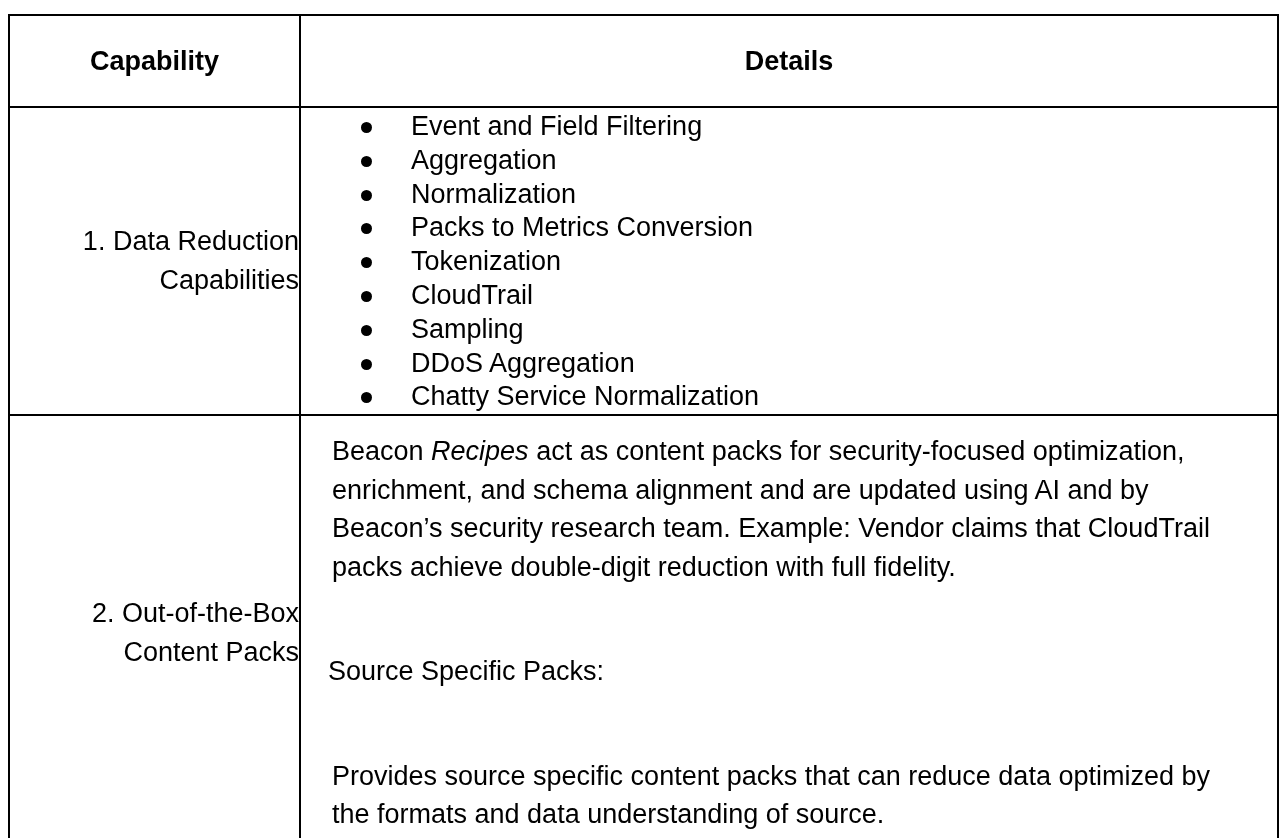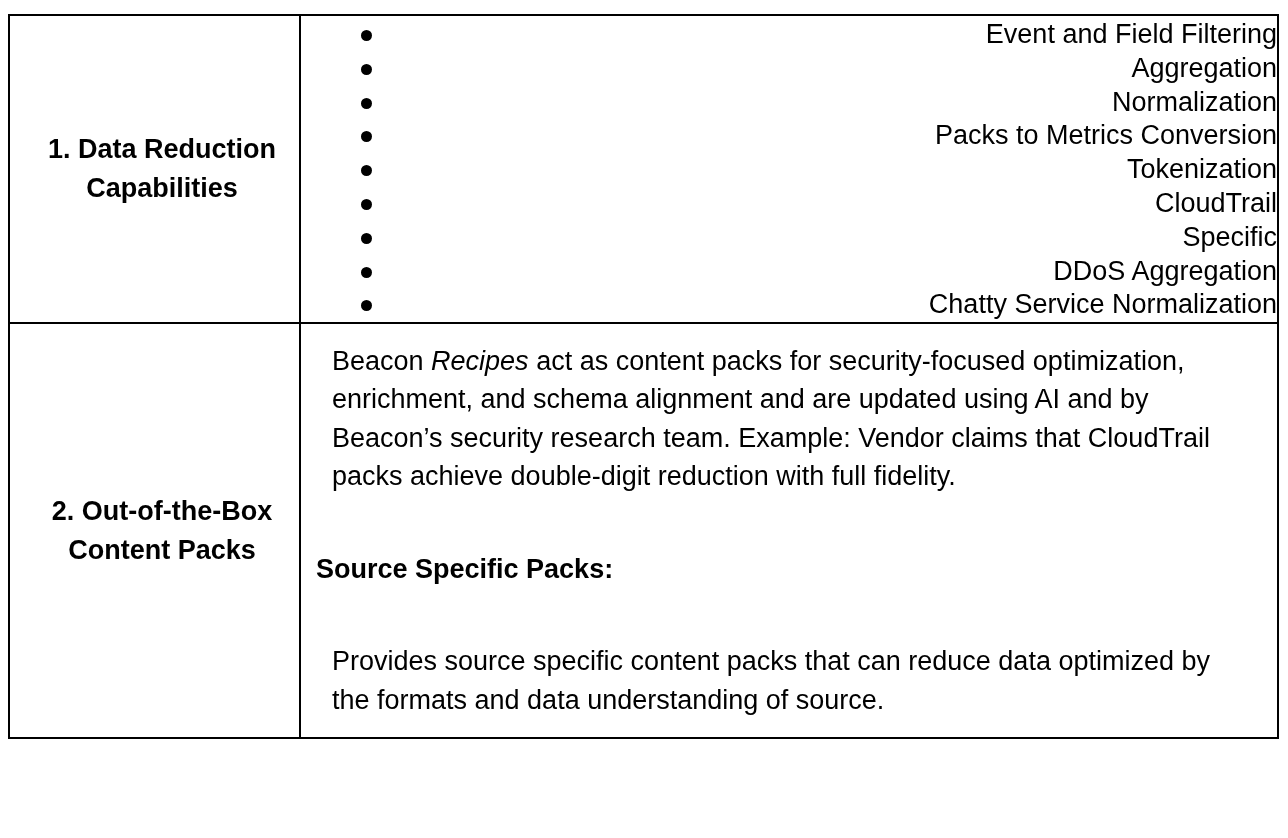--- a/index.html
+++ b/index.html
@@ -32,85 +32,88 @@
     .col-det { width: 978px; }
     .hdr {
       height: 90px;
       font-weight: bold;
       font-size: 27px;
       text-align: center;
     }
     .hdr-cap { padding-bottom: 4px; }
     .hdr-det { padding-top: 6px; }
     .cap-cell {
-      font-weight: bold;
+      font-weight: normal;
       font-size: 27px;
       line-height: 39px;
       padding-left: 15px !important;
-      text-align: center;
+      text-align: right;
     }
     .row1 { height: 303px; }
     .row2 { height: 415px; }
     ul.bullets {
       margin: 0;
       padding: 0;
       list-style: none;
     }
     ul.bullets li {
       position: relative;
       font-size: 27px;
       line-height: 33.8px;
       padding-left: 110px;
-      text-align: right;
     }
     ul.bullets li::before {
       content: "";
       position: absolute;
       left: 60px;
       top: 12px;
       width: 11px;
       height: 11px;
       border-radius: 50%;
       background: #000000;
     }
     .det-cell-1 { padding-top: 2px !important; vertical-align: top !important; }
     .det-cell-2 {
       padding-left: 15px !important;
       padding-right: 20px !important;
       font-size: 27px;
       line-height: 38.5px;
     }
     .para { margin: 16px; }
     .para-gap { height: 38px; }
-    .subhead { font-weight: bold; margin: 0; }
+    .subhead { font-weight: normal; margin: 12px; }
     em { font-style: italic; }
   </style>
 </head>
 <body>
 
 <table class="table">
   <colgroup>
     <col class="col-cap">
     <col class="col-det">
   </colgroup>
   <tbody>
+      <tr>
+    <th class="hdr hdr-cap">Capability</th>
+    <th class="hdr hdr-det">Details</th>
+  </tr>
   <tr class="row1">
     <td class="cap-cell">
       <div>1. Data Reduction</div>
       <div>Capabilities</div>
     </td>
     <td class="det-cell-1">
       <ul class="bullets">
         <li>Event and Field Filtering</li>
         <li>Aggregation</li>
         <li>Normalization</li>
         <li>Packs to Metrics Conversion</li>
         <li>Tokenization</li>
         <li>CloudTrail</li>
-        <li>Specific</li>
+        <li>Sampling</li>
         <li>DDoS Aggregation</li>
         <li>Chatty Service Normalization</li>
       </ul>
     </td>
   </tr>
   <tr class="row2">
     <td class="cap-cell">
       <div>2. Out-of-the-Box</div>
       <div>Content Packs</div>
     </td>

